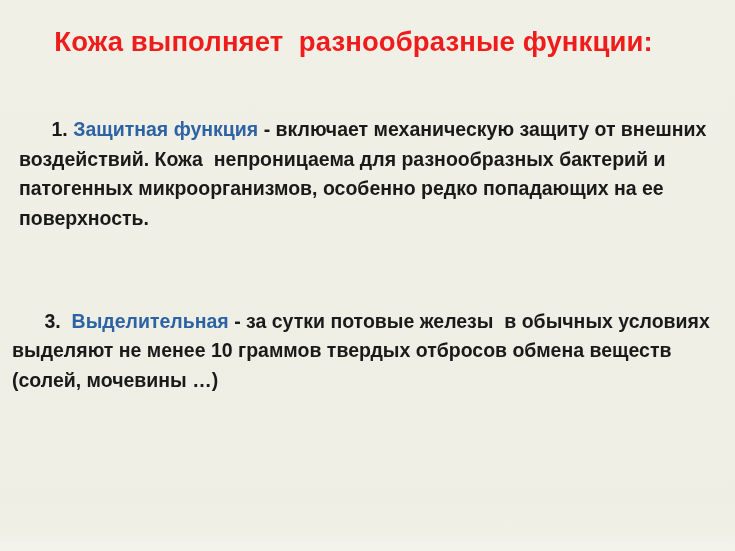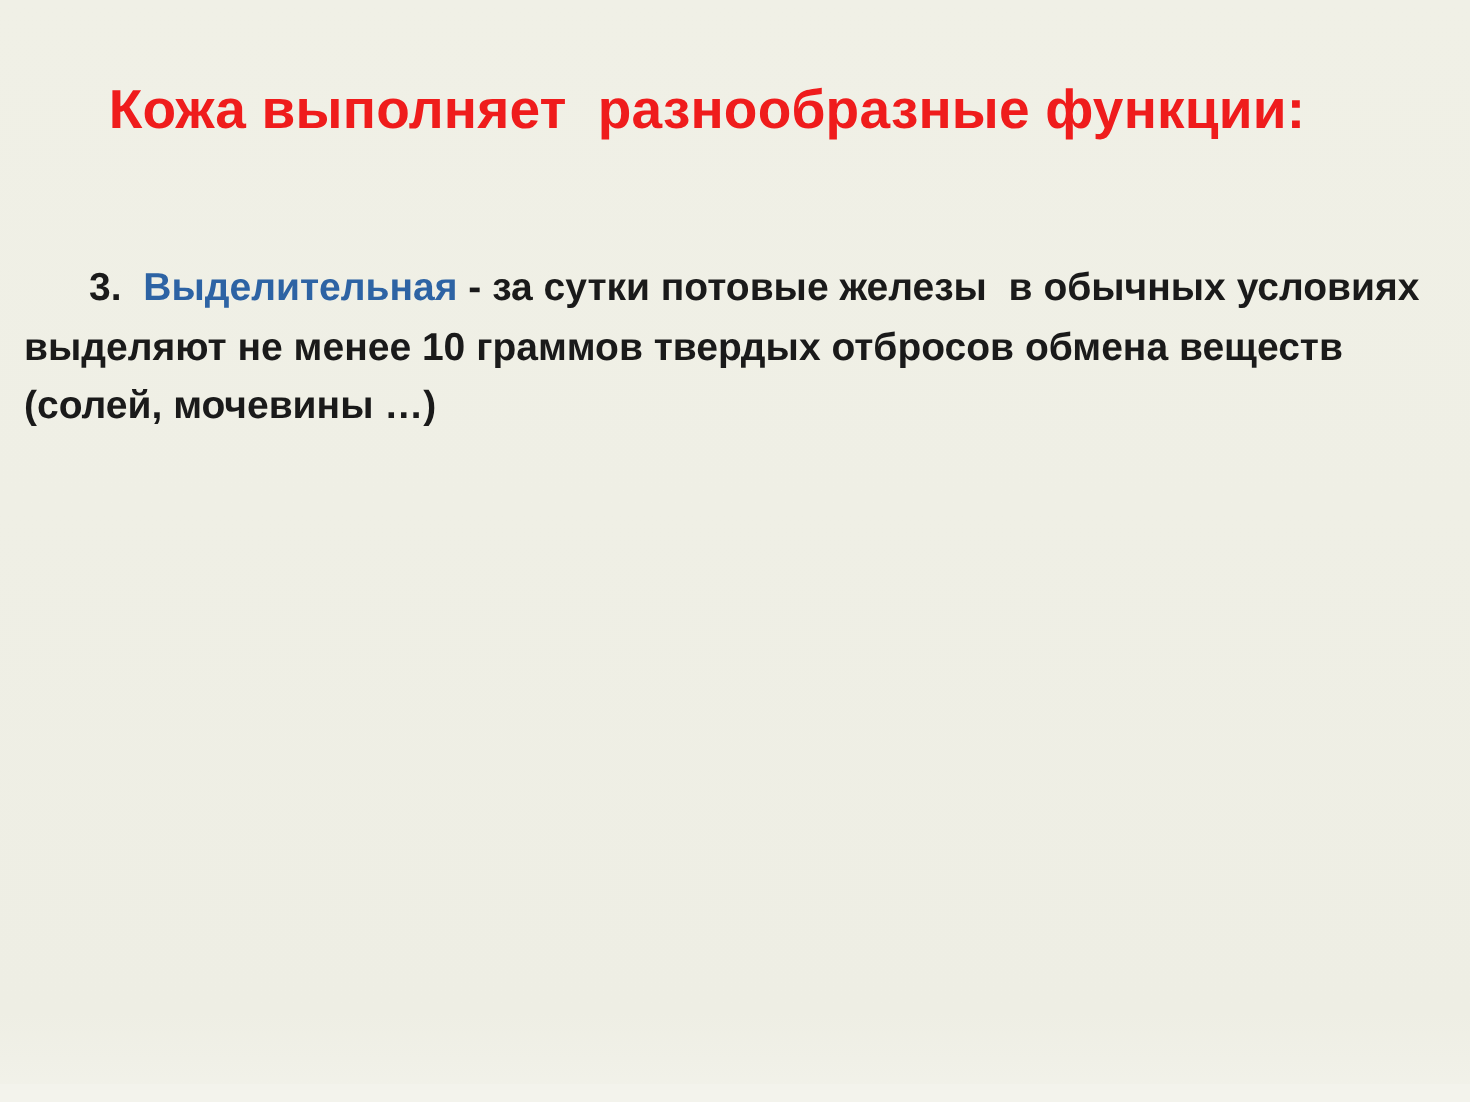--- a/index.html
+++ b/index.html
@@ -18,21 +18,21 @@
     position: relative;
     width: 735px;
     height: 551px;
     background: linear-gradient(to bottom, #f0f0e6 0%, #eeeee4 92%, #f2f2ea 100%);
     box-sizing: border-box;
   }
 
   .slide-title {
     position: absolute;
     left: 0;
-    top: 38px;
+    top: 25px;
     width: 707px;
     text-align: center;
     color: #ef1c1c;
     font-family: "Liberation Sans", sans-serif;
     font-weight: bold;
     font-size: 27.5px;
     line-height: 34px;
     white-space: pre;
     letter-spacing: 0.1px;
   }
@@ -82,20 +82,23 @@
 </style>
 </head>
 <body>
 
 <div class="slide">
 
   <div class="slide-title">Кожа выполняет  разнообразные функции:</div>
 
   <div class="body-block">
 
+    <p class="item item-1">
+      <span class="num">1.</span><span class="term"> Защитная функция</span><span class="rest"> - включает механическую защиту от внешних воздействий. Кожа  непроницаема для разнообразных бактерий и патогенных микроорганизмов, особенно редко попадающих на ее поверхность.</span>
+    </p>
 
 
     <p class="item item-3">
       <span class="num">3.</span><span class="term">  Выделительная</span><span class="rest"> - за сутки потовые железы  в обычных условиях выделяют не менее 10 граммов твердых отбросов обмена веществ (солей, мочевины …)</span>
     </p>
 
   </div>
 
   <div class="bottom-strip"></div>
 

